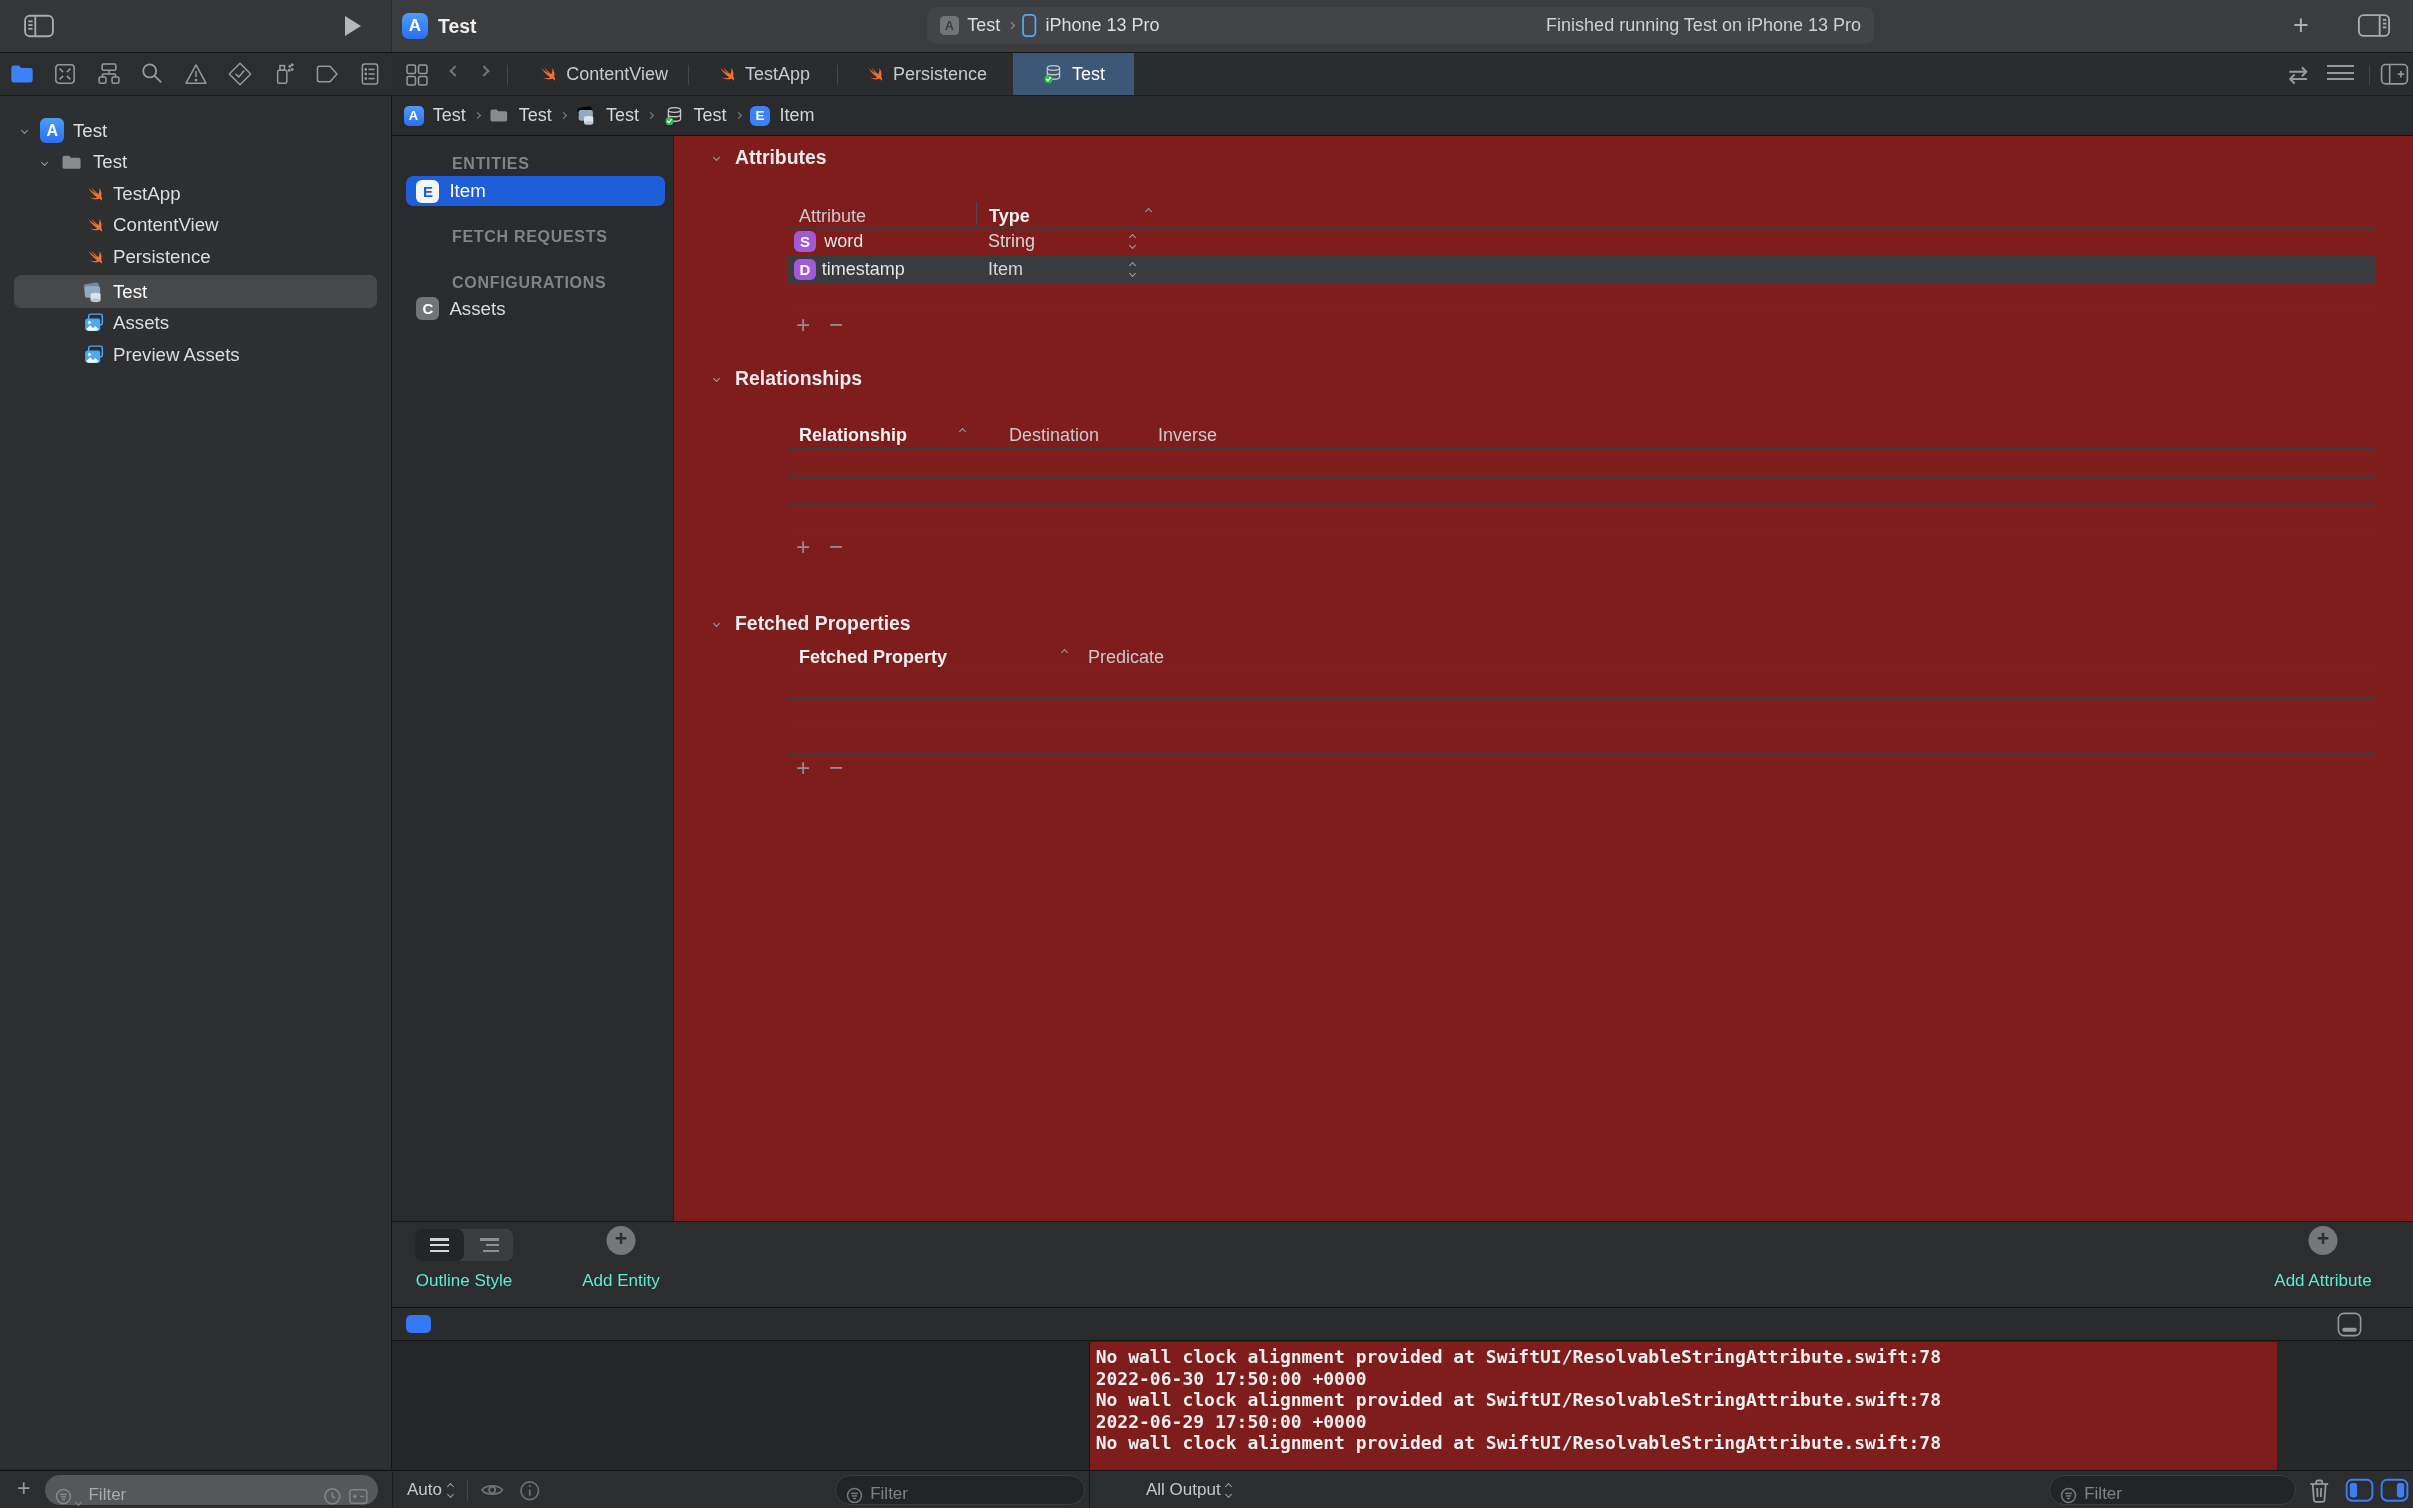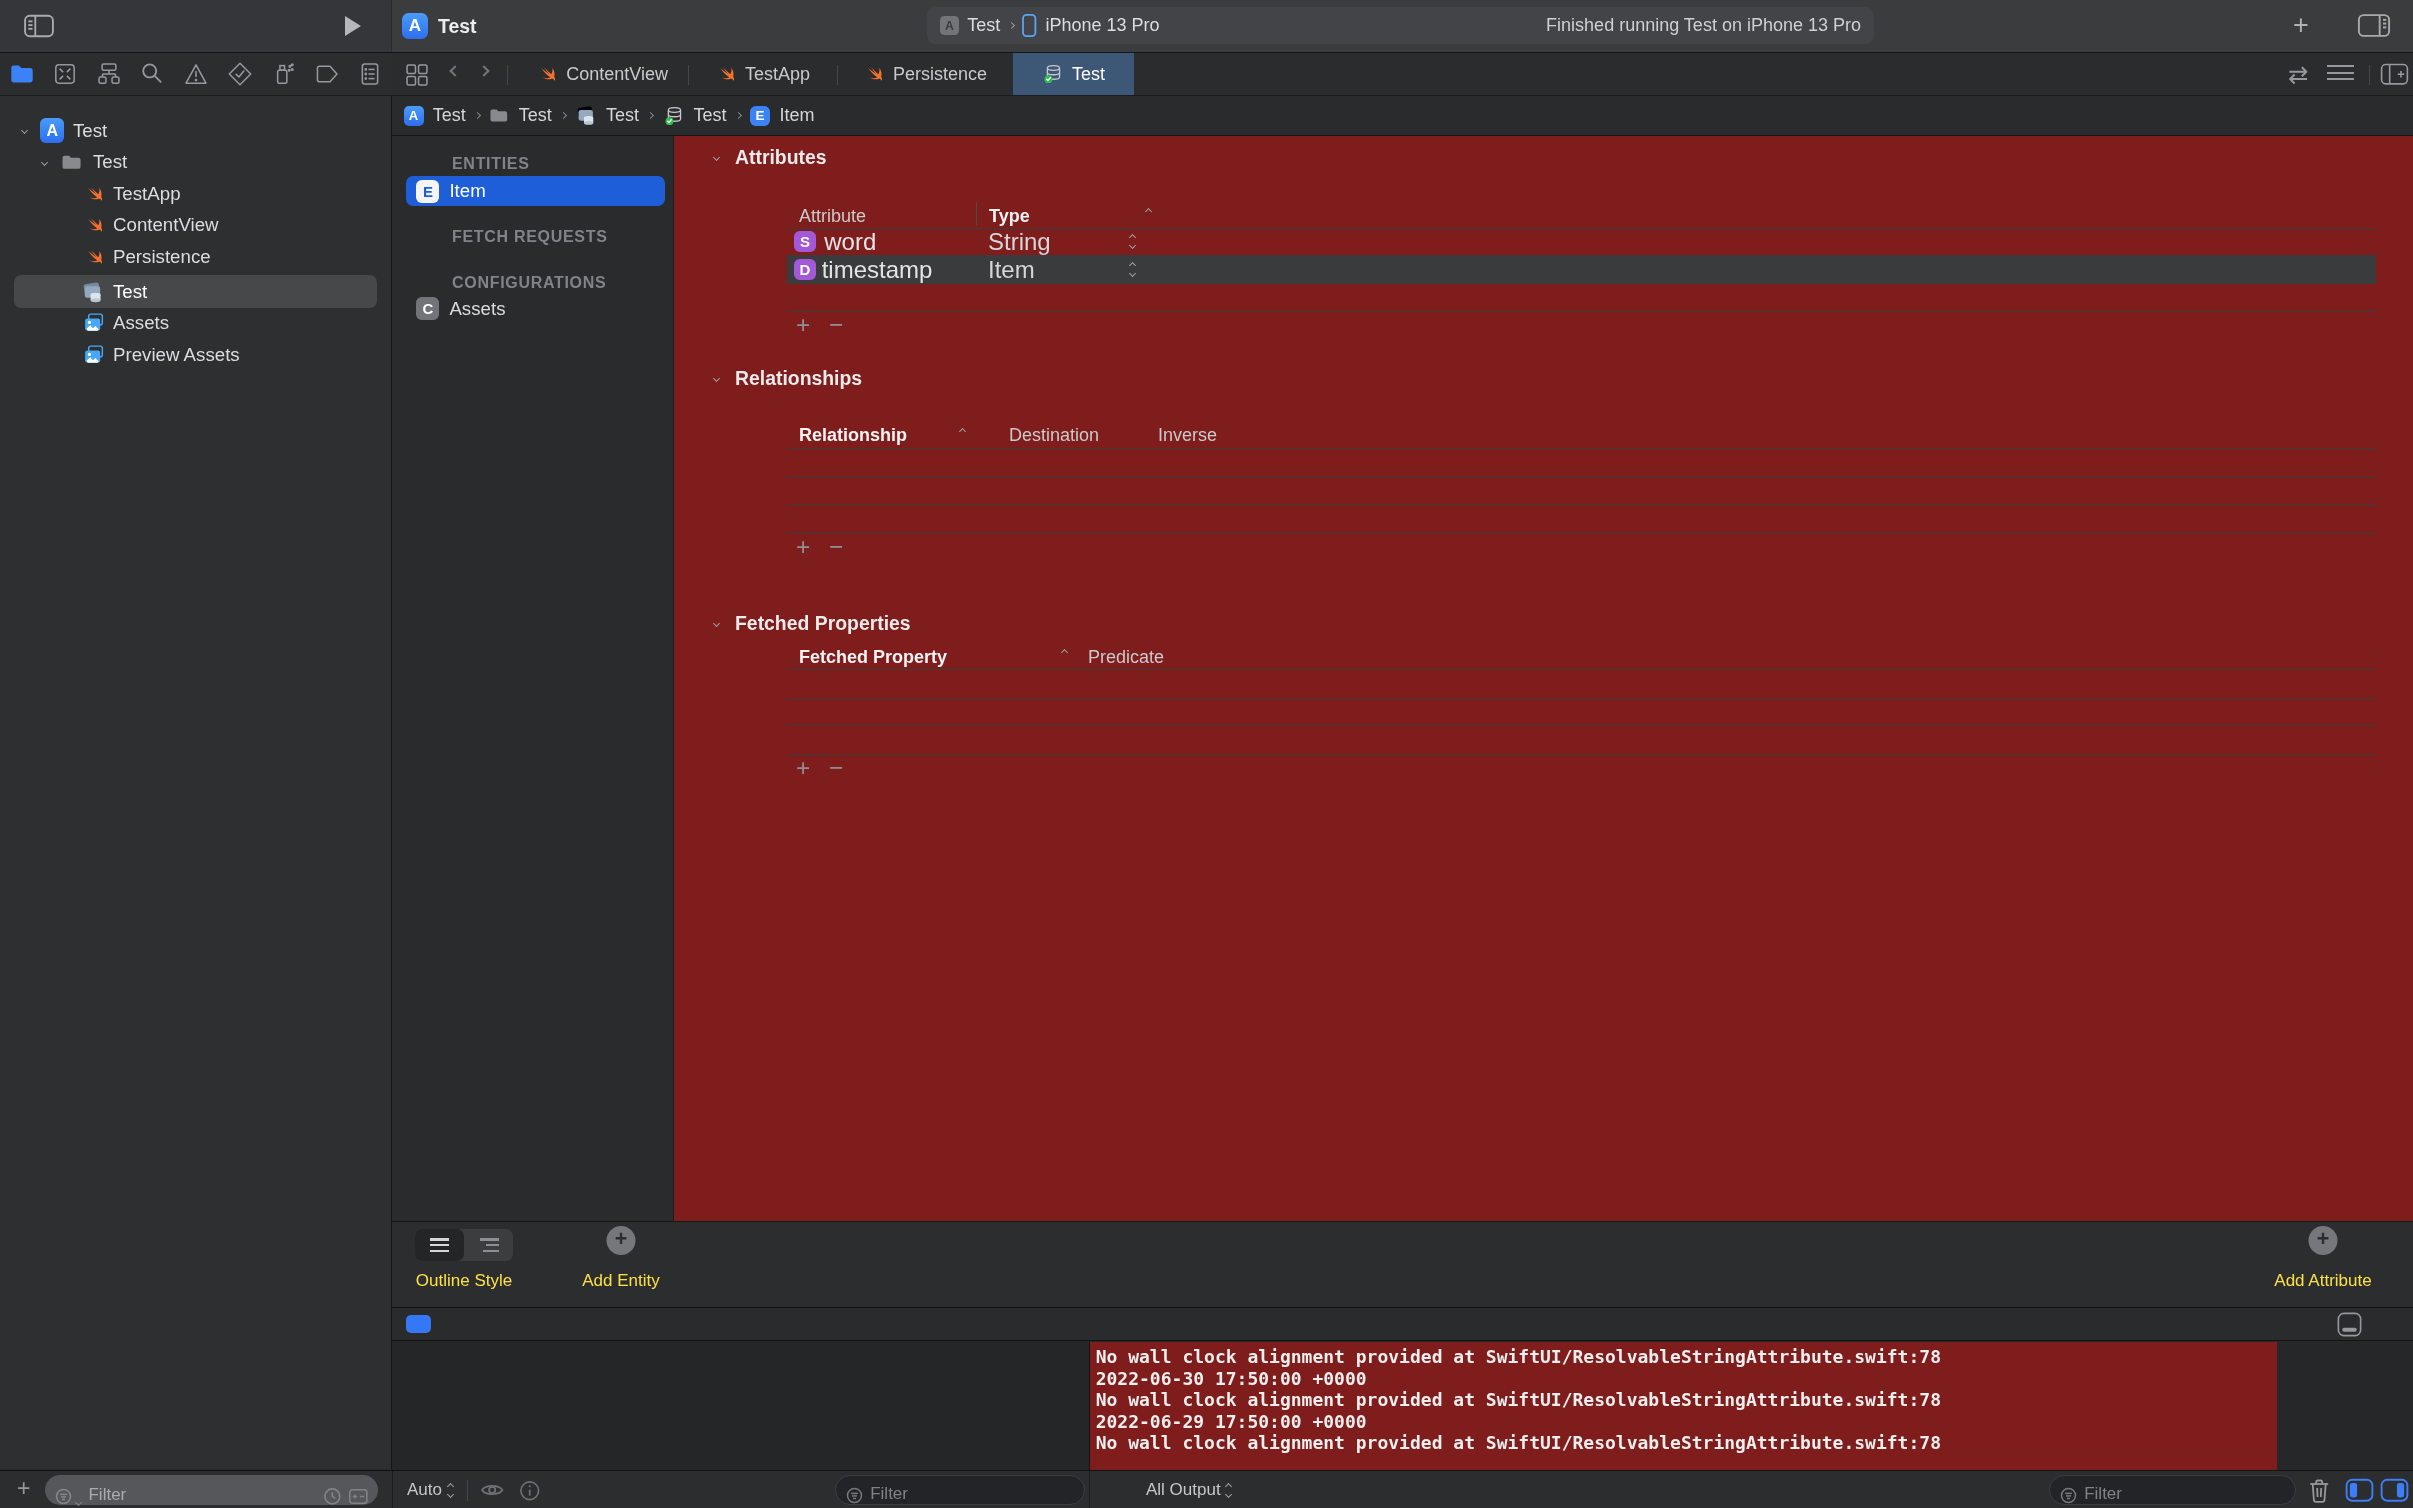--- a/index.html
+++ b/index.html
@@ -36,24 +36,24 @@
 .grphead{position:absolute;font-size:16px;font-weight:bold;letter-spacing:0.7px;color:#828386}
 
 #editor{position:absolute;left:674px;top:136px;width:1740px;height:1085px;background:#7f1d1d}
 .sectitle{position:absolute;display:flex;align-items:center;gap:16px;font-size:19.4px;font-weight:bold;color:#e9eaeb}
 .hl{position:absolute;height:1.4px;background:#3b3c3e}
 .colhead{font-size:18px;color:#c9cacc}
 .colhead.b{font-weight:bold;color:#f2f3f4}
 .pm{position:absolute;display:flex;gap:18.7px;font-size:24.4px;color:#8f9093}
 .badge{width:21.5px;height:21.5px;border-radius:5.7px;display:inline-flex;align-items:center;justify-content:center;font-weight:bold;font-size:15px;flex:none}
 .badge.purple{background:#a358d8;color:#fff}
-.rowtxt{font-size:24px;color:#e3e4e6}
+.rowtxt{font-size:18px;color:#e3e4e6}
 
 #efoot{position:absolute;left:392px;top:1221px;width:2021px;height:86px;background:#2c2d2f;border-top:1.4px solid #161718}
-.footlabel{position:absolute;font-size:17px;color:#fde047;transform:translateX(-50%);white-space:nowrap}
+.footlabel{position:absolute;font-size:17px;color:#5eead4;transform:translateX(-50%);white-space:nowrap}
 .pluscirc{position:absolute;width:29px;height:29px;border-radius:50%;background:#76777a;color:#2c2d2f;font-size:21.5px;line-height:27px;text-align:center;font-weight:bold;transform:translateX(-50%)}
 
 #debug{position:absolute;left:392px;top:1307px;width:2021px;height:162px;border-top:1.4px solid #121314}
 #dstrip{position:absolute;left:0;top:0;width:2021px;height:33px;background:#2a2b2d;border-bottom:1.4px solid #121314}
 #vars{position:absolute;left:0;top:34px;width:695px;height:128px;background:#252628}
 #console{position:absolute;left:697px;top:34px;width:1188px;height:128px;background:#7f1d1d;border-left:1.4px solid #121314}
 #console pre{font-family:"DejaVu Sans Mono",monospace;font-weight:bold;font-size:18px;line-height:21.5px;color:#eceded;padding:4.3px 0 0 5.7px;white-space:pre}
 
 #bottombar{position:absolute;left:0;top:1470px;width:2413px;height:39px;background:#2c2d2f;border-top:1.4px solid #121314}
 .bbsep{position:absolute;top:0;width:1.4px;height:39px;background:#1b1c1e}

